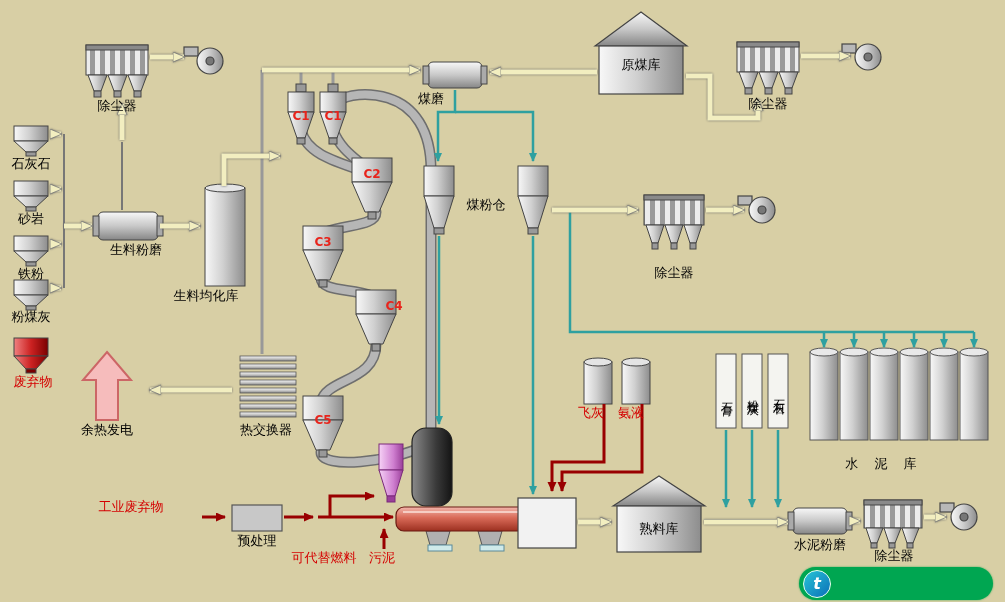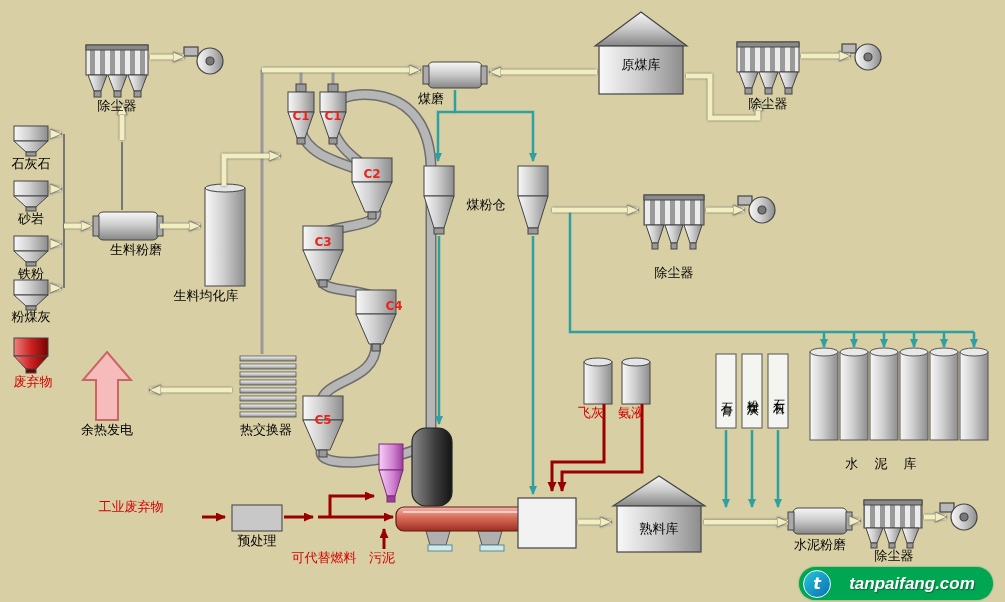--- a/index.html
+++ b/index.html
@@ -428,16 +428,15 @@
 <div class="label" style="left:628px;top:522px;width:62px;">熟料库</div>
 <div class="label" style="left:778px;top:538px;width:84px;">水泥粉磨</div>
 <div class="label" style="left:866px;top:549px;width:56px;">除尘器</div>
 <div class="label sp" style="left:838px;top:441px;width:92px;">水 泥 库</div>
 <div class="label v" style="left:719px;top:360px;width:16px;">石膏</div>
 <div class="label v" style="left:745px;top:358px;width:16px;">粉煤灰</div>
 <div class="label v" style="left:771px;top:358px;width:16px;">石灰石</div>
 
 <div class="logo">
   <div class="mark">t</div>
-  <div class="txt">tanpaifang.com</div>
 </div>
 
 </div>
 
 </body></html>

